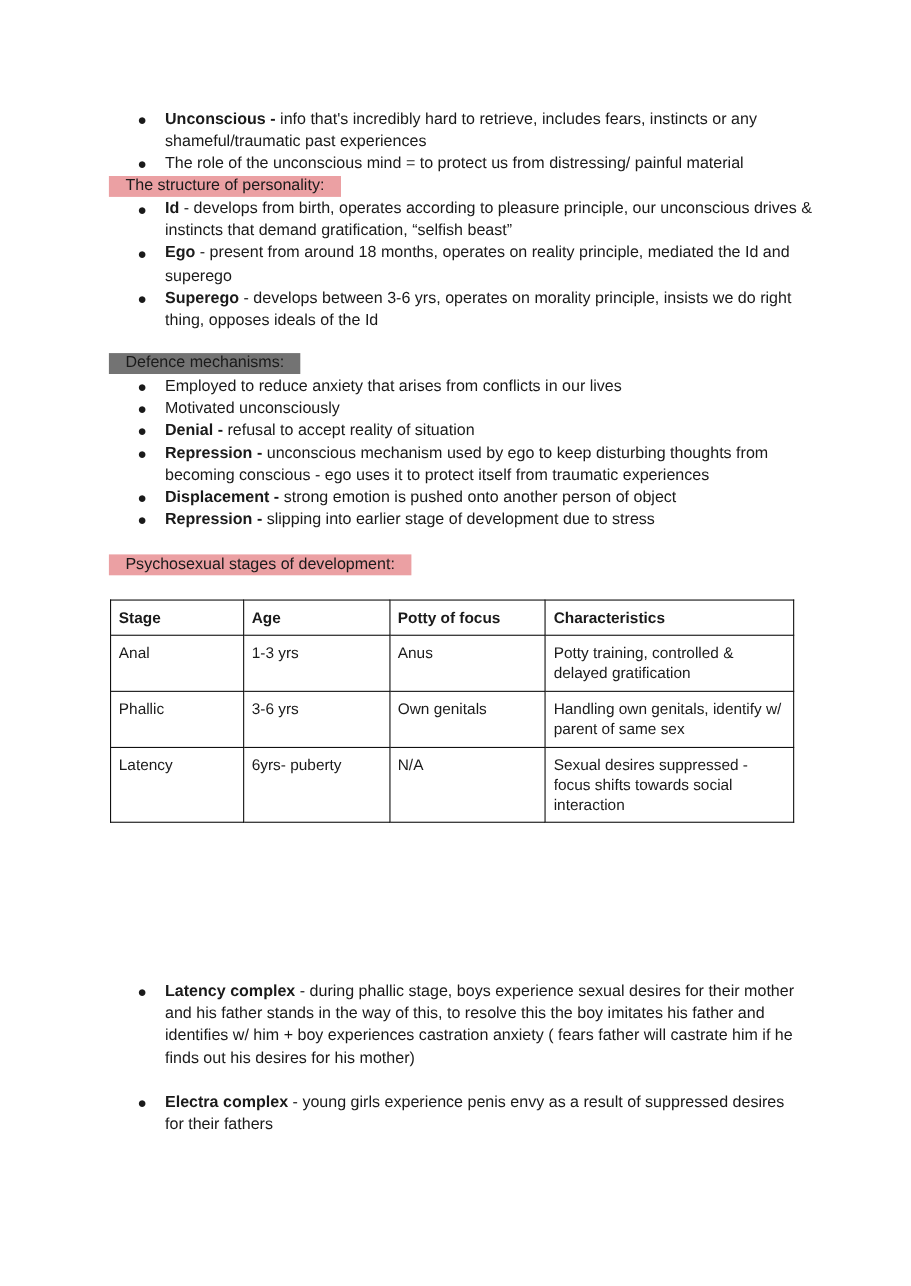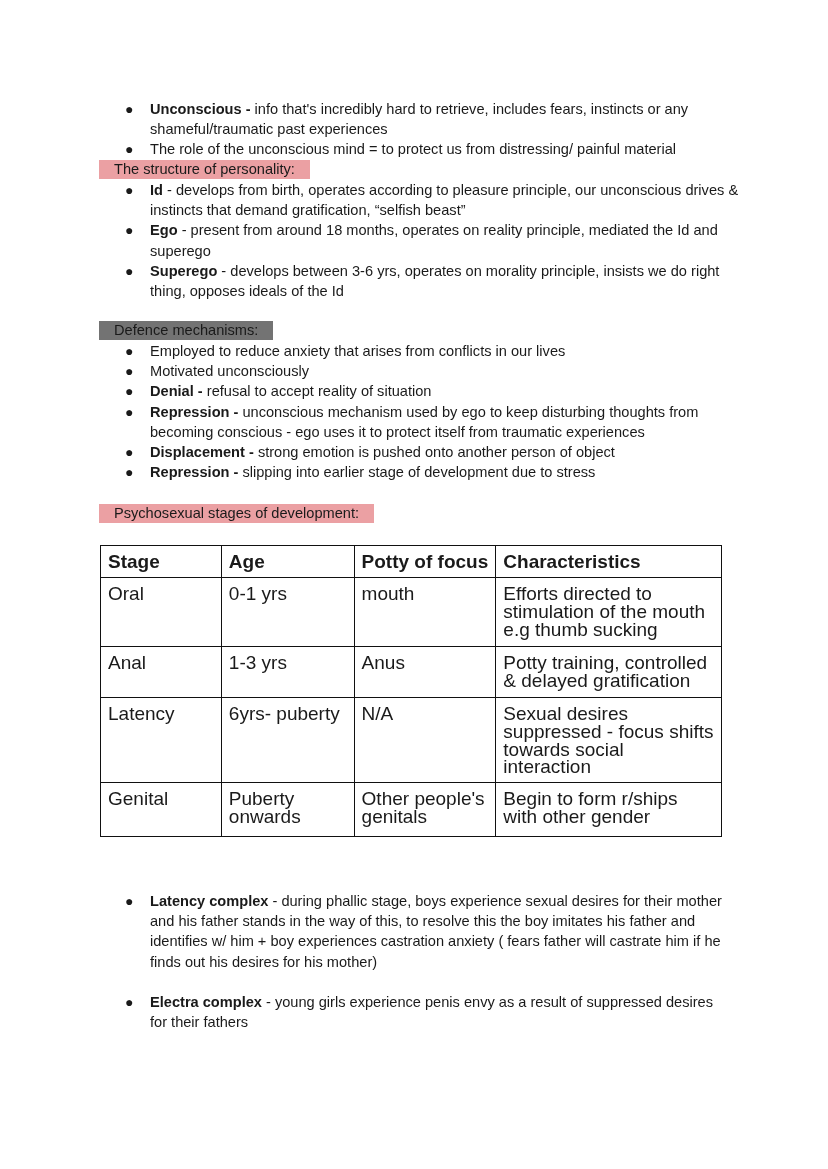--- a/index.html
+++ b/index.html
@@ -7,21 +7,21 @@
          font-family: "Liberation Sans", sans-serif; color: #1a1a1a; font-size: 14.6px; }
   .page { position: absolute; left: 0; top: 0; width: 828px; height: 1169px; }
   .block { position: absolute; left: 100px; width: 640px; }
   ul { margin: 0; padding: 0; list-style: none; }
   li { position: relative; padding-left: 50px; line-height: 20.2px; }
   li .bullet { position: absolute; left: 25px; top: 0; font-size: 14px; }
   b { font-weight: bold; }
   .heading { display: inline-block; background: #eba0a3; line-height: 19px; padding: 0 15px; }
   table { position: absolute; left: 100px; top: 545px; border-collapse: collapse; width: 622px; }
   td, th { border: 1.5px solid #111; vertical-align: top; text-align: left; padding: 7px 7px 6px 7px;
-           font-size: 19px; line-height: 17.8px; font-weight: normal; }
+           font-size: 14px; line-height: 17.8px; font-weight: normal; }
   th { font-weight: bold; }
   col.c1 { width: 121px; } col.c2 { width: 133px; } col.c3 { width: 142px; } col.c4 { width: 226px; }
 </style>
 </head>
 <body>
 
 <div class="page">
 
   <div class="block" style="top:99px;">
     <ul>
@@ -97,43 +97,37 @@
       </colgroup>
     <thead>
       <tr style="height:32px;">
         <th>Stage</th>
         <th>Age</th>
         <th>Potty of focus</th>
         <th>Characteristics</th>
       </tr>
     </thead>
     <tbody>
-      <tr style="height:69px;">
-        <td>Oral</td>
-        <td>0-1 yrs</td>
-        <td>mouth</td>
-        <td>Efforts directed to stimulation of the mouth e.g thumb sucking</td>
-      </tr>
       <tr style="height:51px;padding-left:20px;">
         <td>Anal</td>
         <td>1-3 yrs</td>
         <td>Anus</td>
         <td>Potty training, controlled &amp; delayed gratification</td>
       </tr>
+      <tr style="height:51px;">
+        <td>Phallic</td>
+        <td>3-6 yrs</td>
+        <td>Own genitals</td>
+        <td>Handling own genitals, identify w/ parent of same sex</td>
+      </tr>
       <tr style="height:68px;">
         <td>Latency</td>
         <td>6yrs- puberty</td>
         <td>N/A</td>
         <td>Sexual desires suppressed - focus shifts towards social interaction</td>
-      </tr>
-      <tr style="height:54px;">
-        <td>Genital</td>
-        <td>Puberty onwards</td>
-        <td>Other people's genitals</td>
-        <td>Begin to form r/ships with other gender</td>
       </tr>
     </tbody>
   </table>
 
   <div class="block" style="top:891px; width:625px;">
     <ul>
       <li>
         <span class="bullet">●</span>
         <b>Latency complex</b><span> - during phallic stage, boys experience sexual desires for their mother and his father stands in the way of this, to resolve this the boy imitates his father and identifies w/ him + boy experiences castration anxiety ( fears father will castrate him if he finds out his desires for his mother)</span>
       </li>

